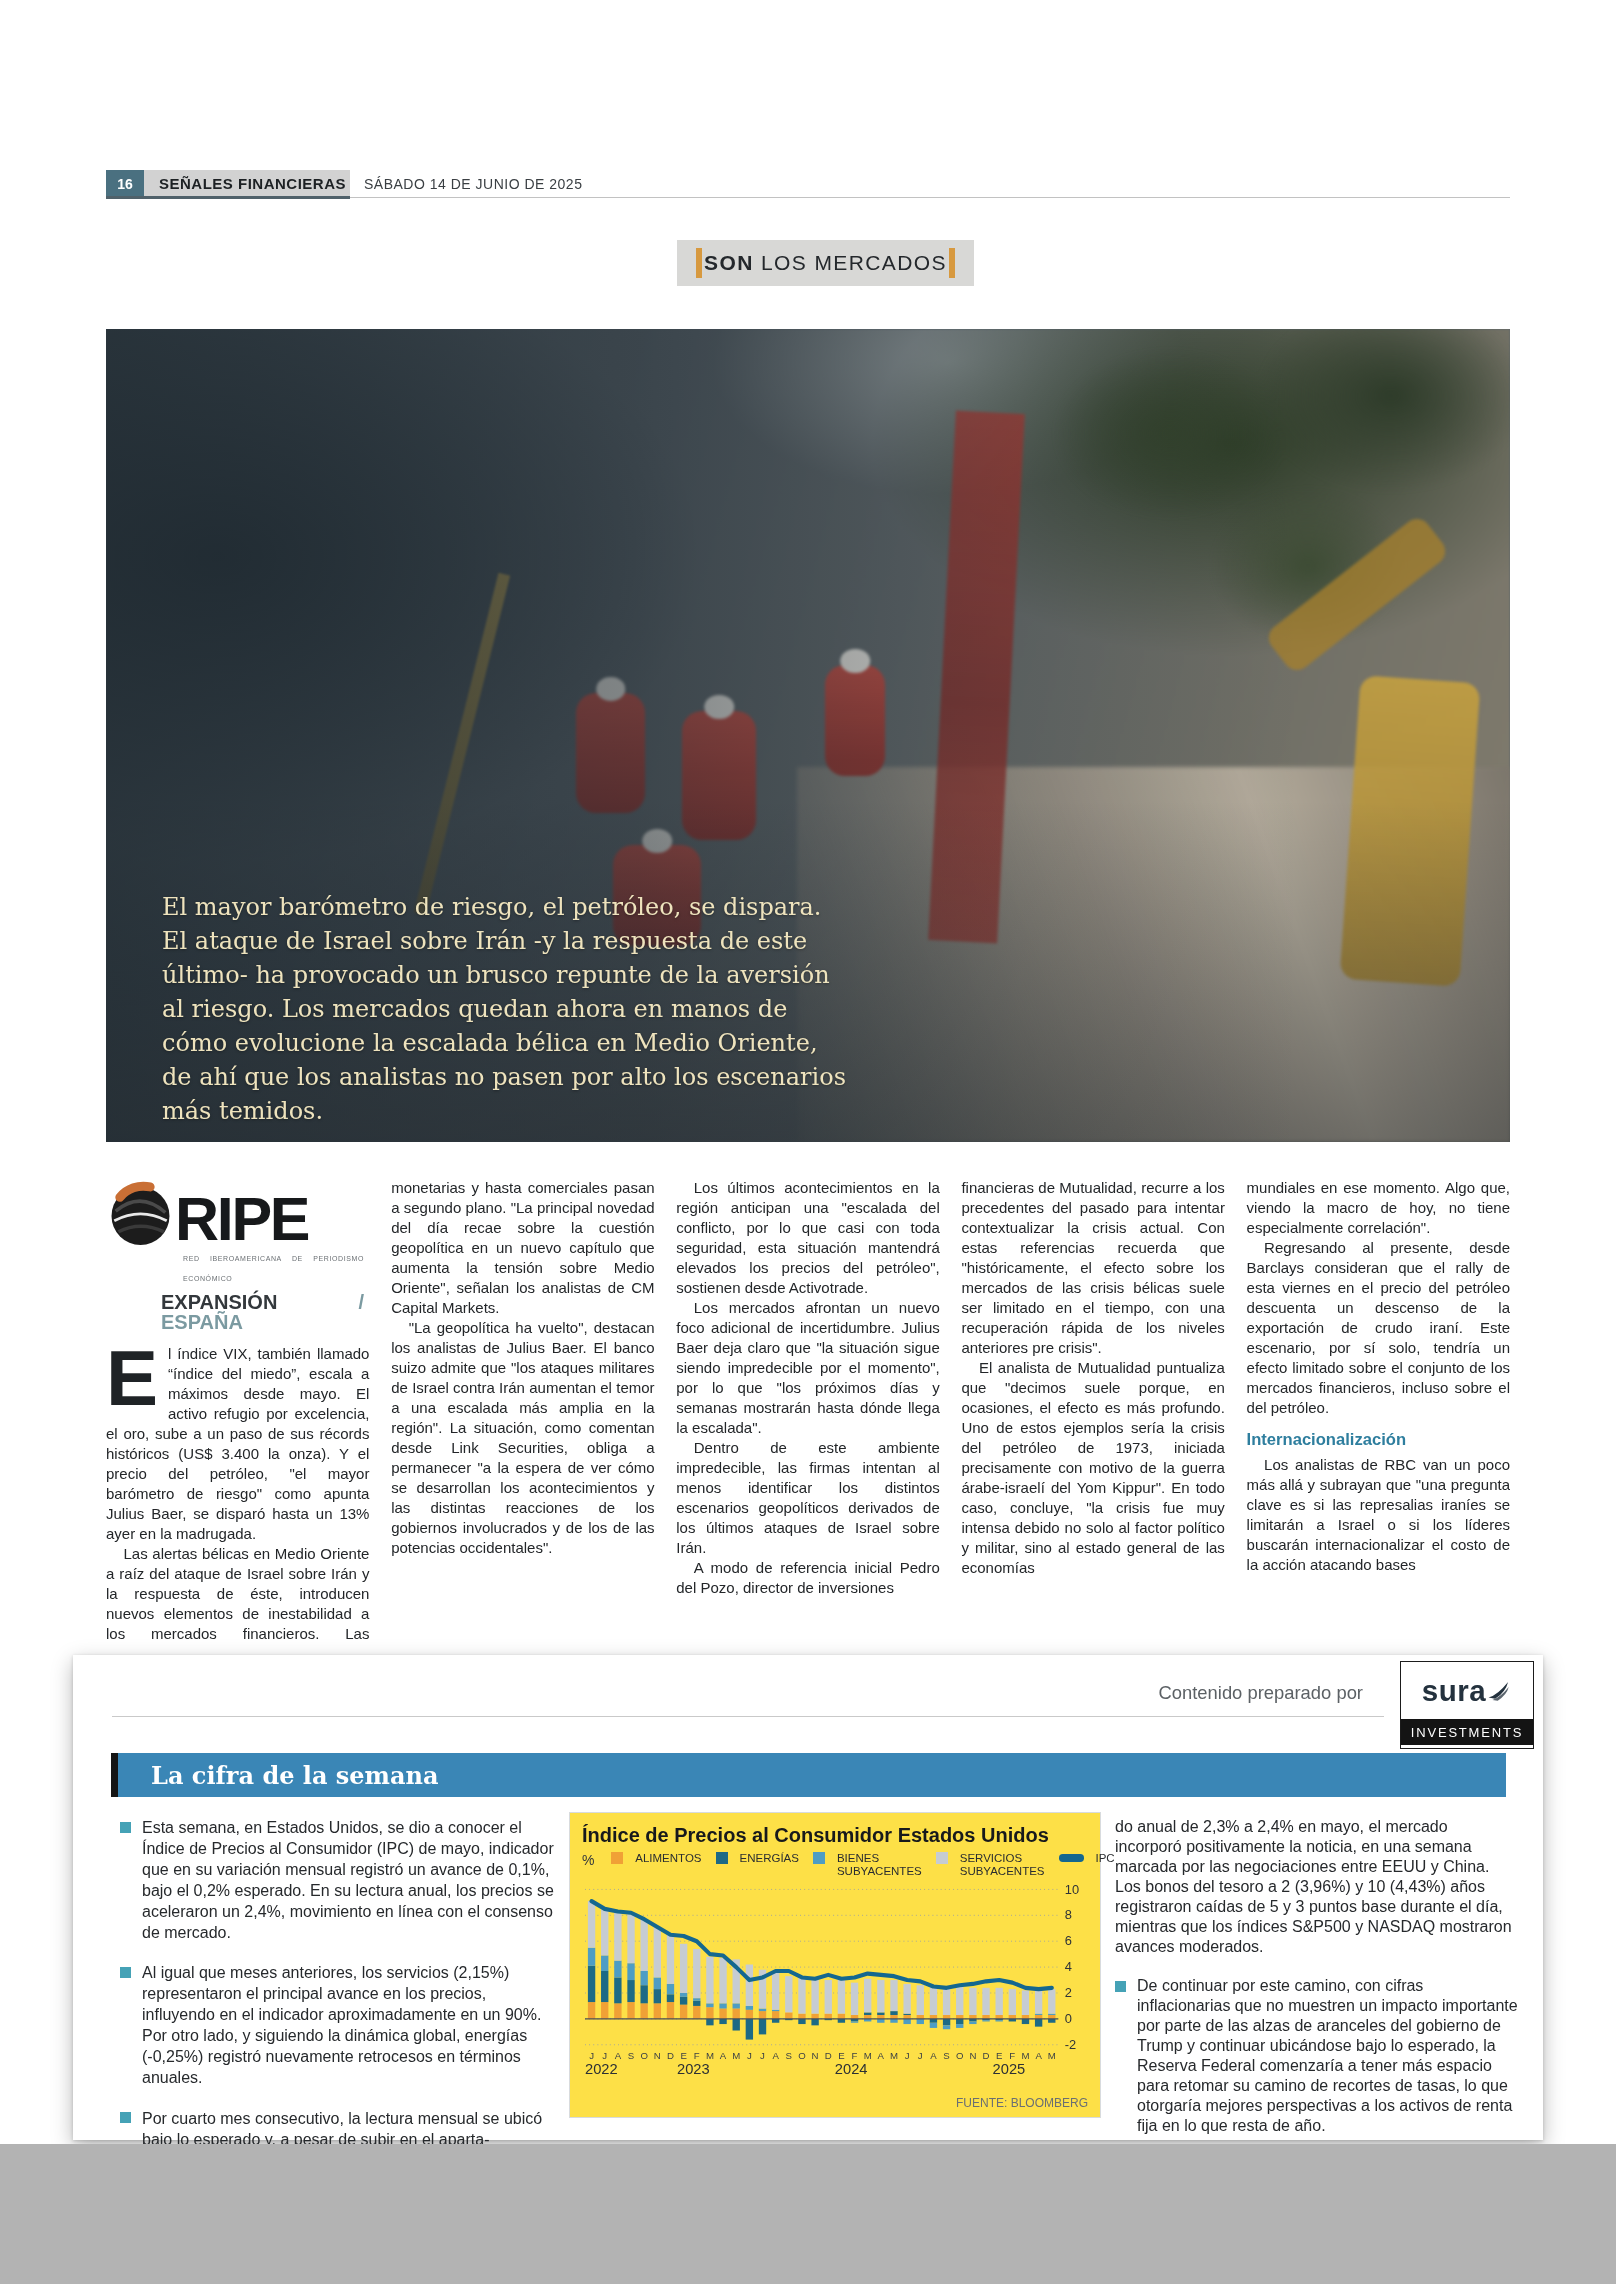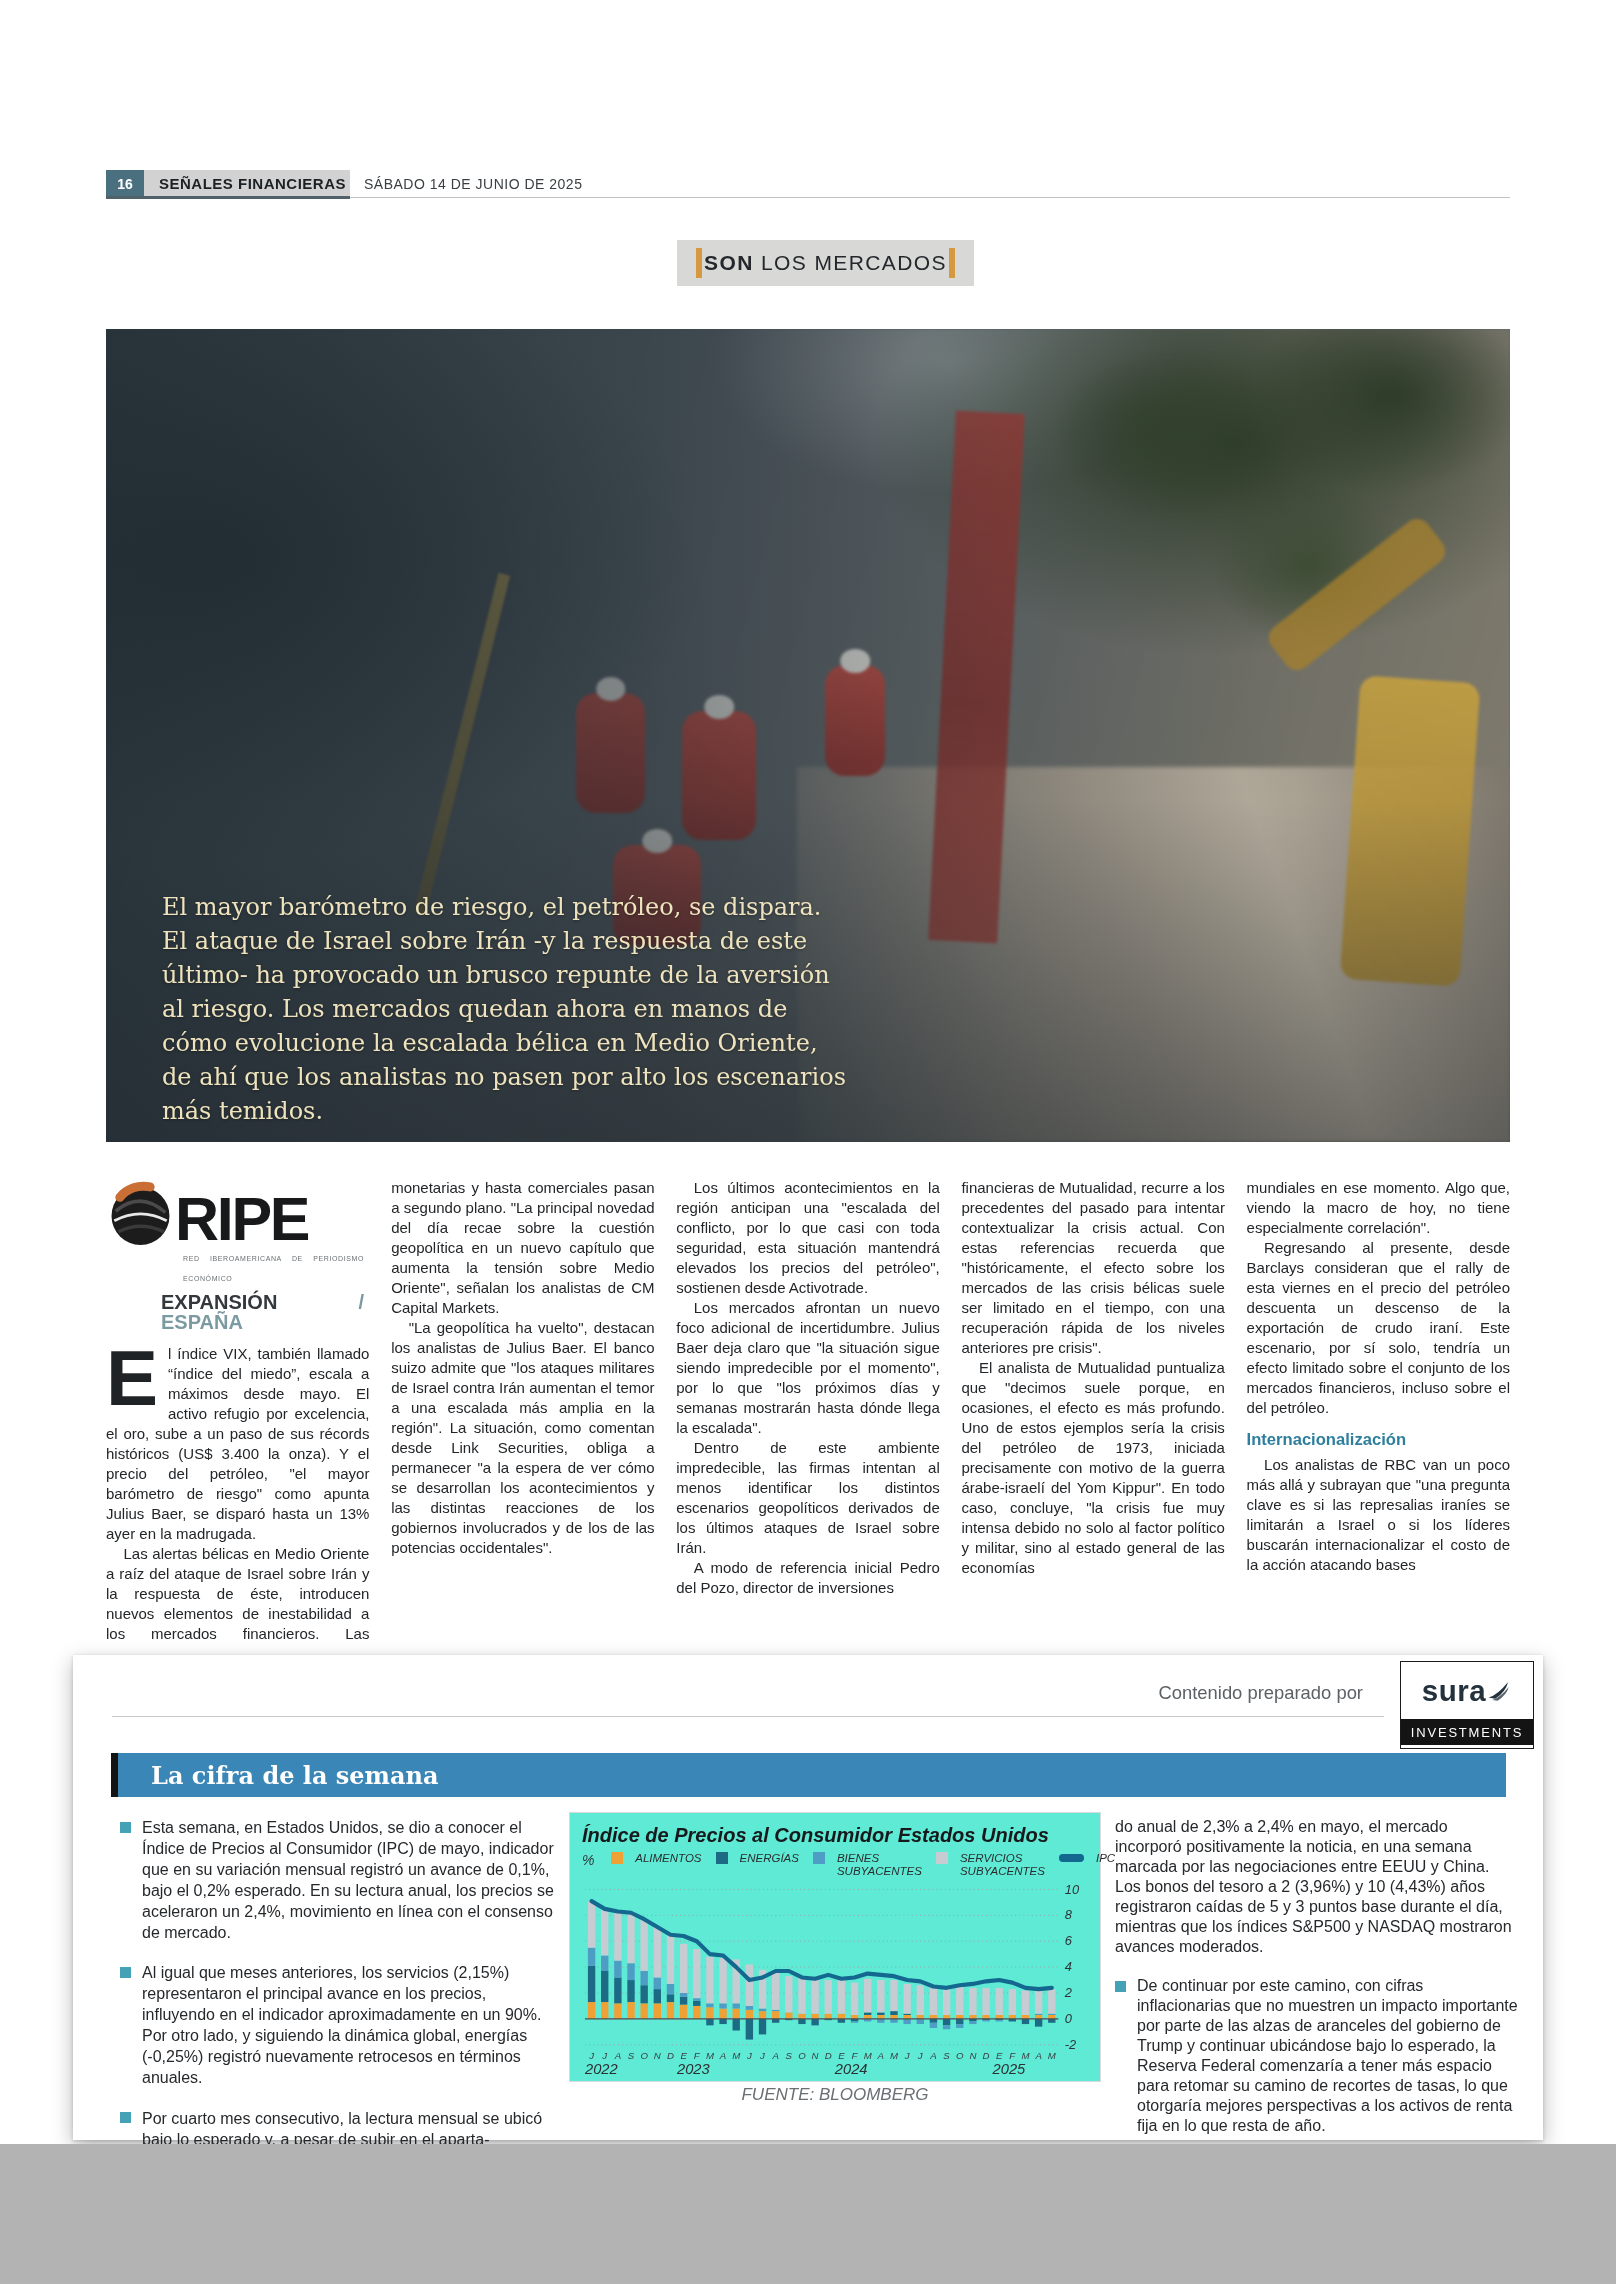--- a/index.html
+++ b/index.html
@@ -90,30 +90,30 @@
   .cifra-bar{position:absolute;left:38px;top:98px;width:1395px;height:44px;background:#3a86b6;
         border-left:7.4px solid #141414;box-sizing:border-box;display:flex;align-items:center;}
   .cifra-title{font-family:"DejaVu Serif",serif;font-weight:bold;font-size:24px;color:#fff;padding-left:33px;}
   .wk-col{position:absolute;font-size:16px;line-height:21px;color:#26292c;text-align:left;}
   .wk-left{left:47px;top:162px;width:438px;}
   .wk-right{left:1042px;top:162px;width:403px;}
   .wk-col p{margin:0 0 19.3px 0;}
   .wk-col p.bullet{position:relative;padding-left:22px;}
   .wk-col p.bullet::before{content:"";position:absolute;left:0;top:4.6px;width:11px;height:11px;background:#45a2b6;}
   
-  .chartbox{position:absolute;left:496px;top:157px;width:532px;height:270px;border:0.9px solid #d8dbde;
-        background:#5eead4;box-sizing:border-box;padding:11px 12px;font-style:italic;}
+  .chartbox{position:absolute;left:496px;top:157px;width:532px;height:306px;border:0.9px solid #d8dbde;
+        background:#fde047;box-sizing:border-box;padding:11px 12px;}
   .ch-title{font-size:20px;font-weight:bold;color:#17191c;margin:0 0 4.6px;}
   .ch-legendrow{display:flex;align-items:flex-start;gap:14px;margin:0 0 4.6px;}
   .ch-unit{font-size:14px;color:#33373b;margin-right:2.8px;}
   .lg-item{display:flex;align-items:flex-start;gap:12px;}
   .lg-sq{width:12px;height:12px;display:inline-block;margin-top:0.9px;}
   .lg-line{width:25px;height:7.4px;border-radius:3.7px;display:inline-block;margin-top:2.8px;}
   .lg-lb{font-size:11.5px;line-height:13.4px;color:#2a2d30;white-space:pre-line;}
-  .ch-src{text-align:center;font-size:17px;color:#6a6f73;margin-top:4px;}
+  .ch-src{text-align:right;font-size:12px;color:#6a6f73;margin-top:15px;}
   
   .bottom-gray{position:absolute;left:0;top:2144px;width:1616px;height:140px;background:#b3b3b3;}
 </style>
 </head>
 <body>
 
 <div id="canvas">
 
   <div class="hd-strip"></div>
   <div class="hd-numbox">16</div>

